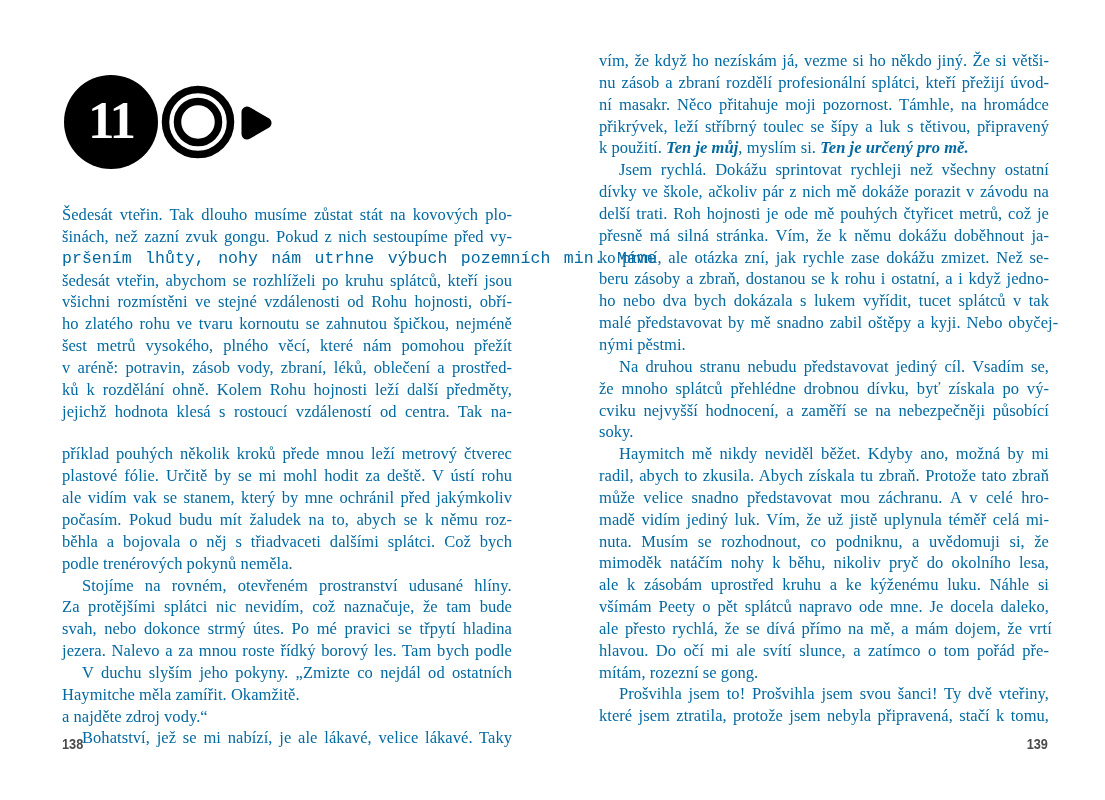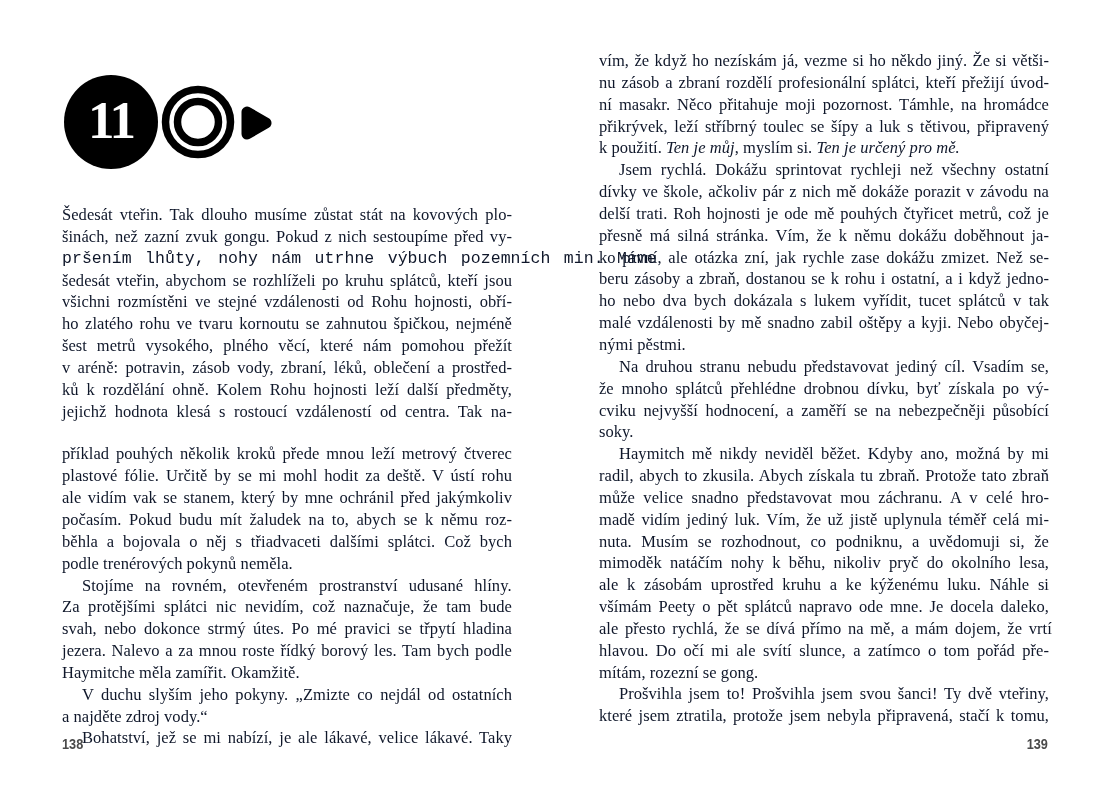--- a/index.html
+++ b/index.html
@@ -9,27 +9,27 @@
     background:#ffffff;
     font-family:"Liberation Serif","DejaVu Serif",serif;
     overflow:hidden;
   }
   .textcol{position:absolute;width:450px;}
   .col-left{left:62px;top:204px;}
   .col-right{left:599px;top:50px;}
   .line{
     font-size:16.5px;
     line-height:21.85px;
-    color:#0f172a;
+    color:#0369a1;
     white-space:nowrap;
     text-align:left;
     letter-spacing:0.05px;
   }
   .line.indent{text-indent:20px;}
-  .it{font-style:italic;}
+  .it{font-style:italic;font-weight:bold;}
   .ornament{position:absolute;left:64px;top:75px;height:95px;}
   .chapter-circle{
     position:absolute;left:0;top:0;
     width:94px;height:94px;border-radius:50%;
     background:#000;
     display:flex;align-items:center;justify-content:center;
   }
   .chapter-num{
     color:#fff;
     font-family:"Liberation Serif","DejaVu Serif",serif;
@@ -82,39 +82,39 @@
       <div class="line" style="word-spacing: 2.71875px; margin-top: 21px;">příklad pouhých několik kroků přede mnou leží metrový čtverec</div>
       <div class="line" style="word-spacing: 2.76172px;">plastové fólie. Určitě by se mi mohl hodit za deště. V ústí rohu</div>
       <div class="line" style="word-spacing: 2.2125px;">ale vidím vak se stanem, který by mne ochránil před jakýmkoliv</div>
       <div class="line" style="word-spacing: 3.35653px;">počasím. Pokud budu mít žaludek na to, abych se k němu roz-</div>
       <div class="line" style="word-spacing: 4.68906px;">běhla a bojovala o něj s třiadvaceti dalšími splátci. Což bych</div>
       <div class="line endp">podle trenérových pokynů neměla.</div>
       <div class="line indent" style="word-spacing: 7px;">Stojíme na rovném, otevřeném prostranství udusané hlíny.</div>
       <div class="line" style="word-spacing: 4.40451px; text-align: center;">Za protějšími splátci nic nevidím, což naznačuje, že tam bude</div>
       <div class="line" style="word-spacing: 3.35625px;">svah, nebo dokonce strmý útes. Po mé pravici se třpytí hladina</div>
       <div class="line" style="word-spacing: 1.55966px;">jezera. Nalevo a za mnou roste řídký borový les. Tam bych podle</div>
+      <div class="line indent" style="word-spacing: 3.1059px;">V duchu slyším jeho pokyny. „Zmizte co nejdál od ostatních</div>
       <div class="line endp">Haymitche měla zamířit. Okamžitě.</div>
-      <div class="line indent" style="word-spacing: 3.1059px;">V duchu slyším jeho pokyny. „Zmizte co nejdál od ostatních</div>
       <div class="line endp">a najděte zdroj vody.“</div>
       <div class="line indent" style="word-spacing: 2.60469px;">Bohatství, jež se mi nabízí, je ale lákavé, velice lákavé. Taky</div>
     </div>
   <div class="textcol col-right">
       <div class="line" style="word-spacing: 1.23197px;">vím, že když ho nezískám já, vezme si ho někdo jiný. Že si větši-</div>
       <div class="line" style="word-spacing: 1.76736px;">nu zásob a zbraní rozdělí profesionální splátci, kteří přežijí úvod-</div>
       <div class="line" style="word-spacing: 2.8125px;">ní masakr. Něco přitahuje moji pozornost. Támhle, na hromádce</div>
       <div class="line" style="word-spacing: 2.41562px;">přikrývek, leží stříbrný toulec se šípy a luk s tětivou, připravený</div>
       <div class="line endp"><span>k použití. </span><span class="it">Ten je můj</span><span>, myslím si. </span><span class="it">Ten je určený pro mě.</span></div>
       <div class="line indent" style="word-spacing: 4.45089px;">Jsem rychlá. Dokážu sprintovat rychleji než všechny ostatní</div>
       <div class="line" style="word-spacing: 1.30469px;">dívky ve škole, ačkoliv pár z nich mě dokáže porazit v závodu na</div>
       <div class="line" style="word-spacing: 1.74432px;">delší trati. Roh hojnosti je ode mě pouhých čtyřicet metrů, což je</div>
       <div class="line" style="word-spacing: 3.21719px;">přesně má silná stránka. Vím, že k němu dokážu doběhnout ja-</div>
       <div class="line" style="word-spacing: 2.55256px;">ko první, ale otázka zní, jak rychle zase dokážu zmizet. Než se-</div>
       <div class="line" style="word-spacing: 1.47596px;">beru zásoby a zbraň, dostanou se k rohu i ostatní, a i když jedno-</div>
       <div class="line" style="word-spacing: 3.22017px;">ho nebo dva bych dokázala s lukem vyřídit, tucet splátců v tak</div>
-      <div class="line" style="word-spacing: 1.75px;">malé vzdálenosti by mě snadno zabil oštěpy a kyji. Nebo obyčej-</div>
+      <div class="line" style="word-spacing: 1.75px;">malé představovat by mě snadno zabil oštěpy a kyji. Nebo obyčej-</div>
       <div class="line endp">nými pěstmi.</div>
       <div class="line indent" style="word-spacing: 3.01172px;">Na druhou stranu nebudu představovat jediný cíl. Vsadím se,</div>
       <div class="line" style="word-spacing: 3.67188px;">že mnoho splátců přehlédne drobnou dívku, byť získala po vý-</div>
       <div class="line" style="word-spacing: 3.34375px;">cviku nejvyšší hodnocení, a zaměří se na nebezpečněji působící</div>
       <div class="line endp">soky.</div>
       <div class="line indent" style="word-spacing: 3.22743px;">Haymitch mě nikdy neviděl běžet. Kdyby ano, možná by mi</div>
       <div class="line" style="word-spacing: 1.36563px;">radil, abych to zkusila. Abych získala tu zbraň. Protože tato zbraň</div>
       <div class="line" style="word-spacing: 4.26215px;">může velice snadno představovat mou záchranu. A v celé hro-</div>
       <div class="line" style="word-spacing: 2.28551px;">madě vidím jediný luk. Vím, že už jistě uplynula téměř celá mi-</div>
       <div class="line" style="word-spacing: 5.32639px;">nuta. Musím se rozhodnout, co podniknu, a uvědomuji si, že</div>

